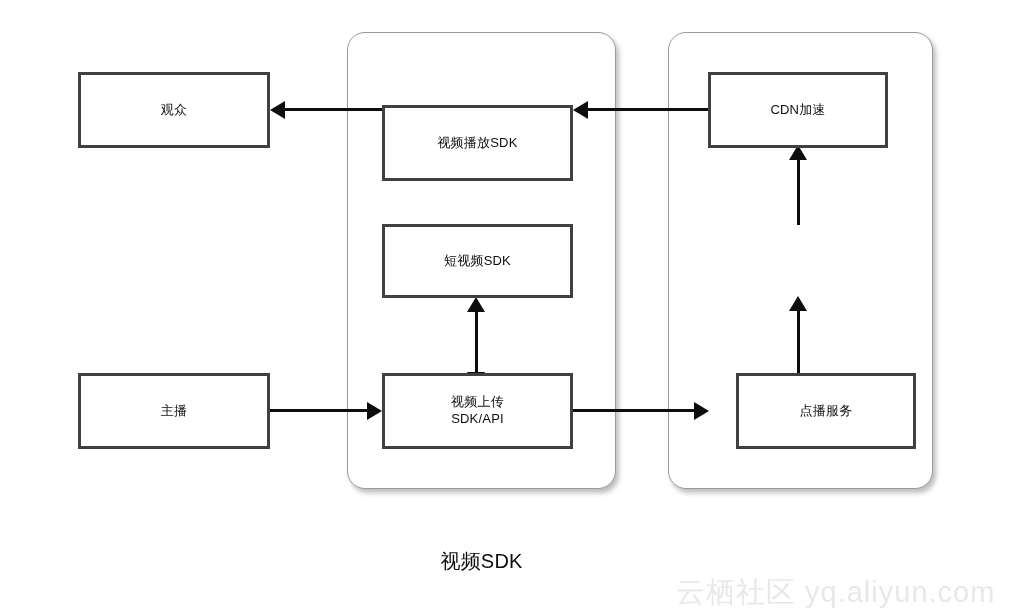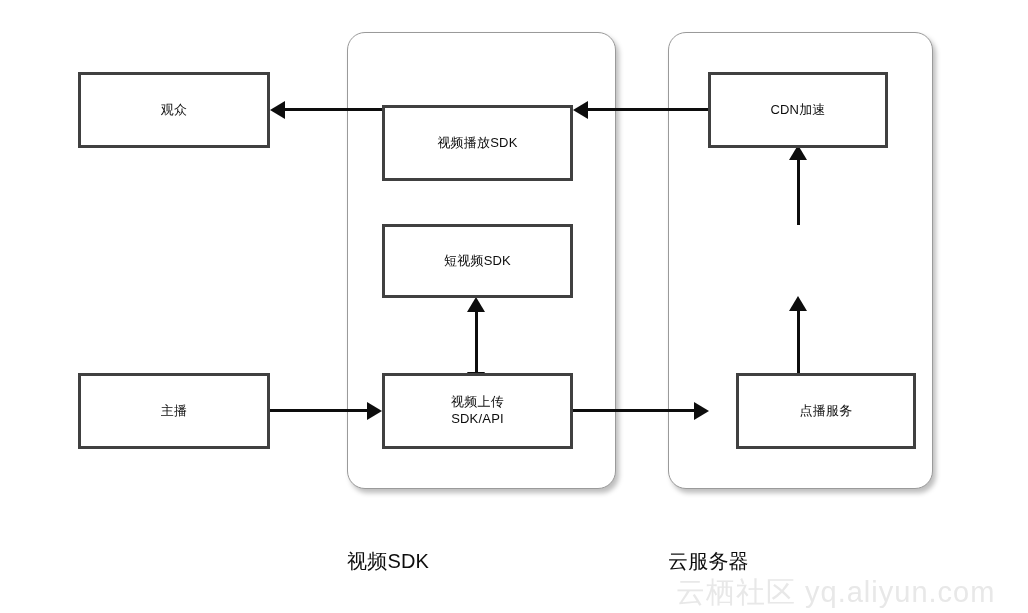--- a/index.html
+++ b/index.html
@@ -89,21 +89,21 @@
     border-left: 9px solid transparent;
     border-right: 9px solid transparent;
     border-top: 15px solid #0d0d0d;
   }
 
   
   .group-caption {
     position: absolute;
     font-size: 20px;
     color: #0d0d0d;
-    text-align: left;
+    text-align: center;
     white-space: nowrap;
     letter-spacing: 0.2px;
   }
 
   
   .watermark {
     position: absolute;
     font-size: 29px;
     color: #e8e8e8;
     white-space: nowrap;
@@ -170,17 +170,16 @@
   <div class="node" style="left:78px; top:373px; width:192px; height:76px;">
     <span class="lines">主播</span>
   </div>
 
   <div class="node" style="left:708px; top:373px; width:180px; height:76px;margin-left:28px;">
     <span class="lines">点播服务</span>
   </div>
 
   <div class="group-caption" style="left:347px; top:548px; width:269px;">视频SDK</div>
 
-  <div class="group-caption" style="left:668px; top:548px; width:265px;">云服务器</div>
 
   <div class="watermark" style="left:676px; top:573px;">云栖社区 yq.aliyun.com</div>
 
 </div>
 
 </body></html>

